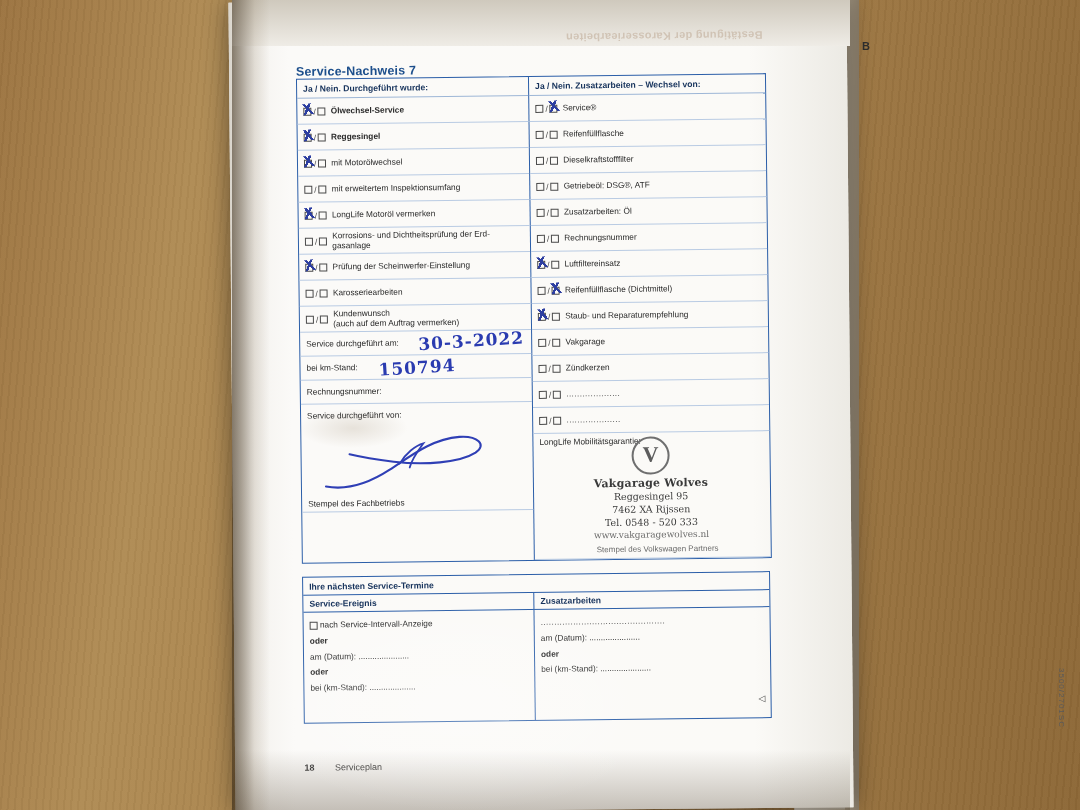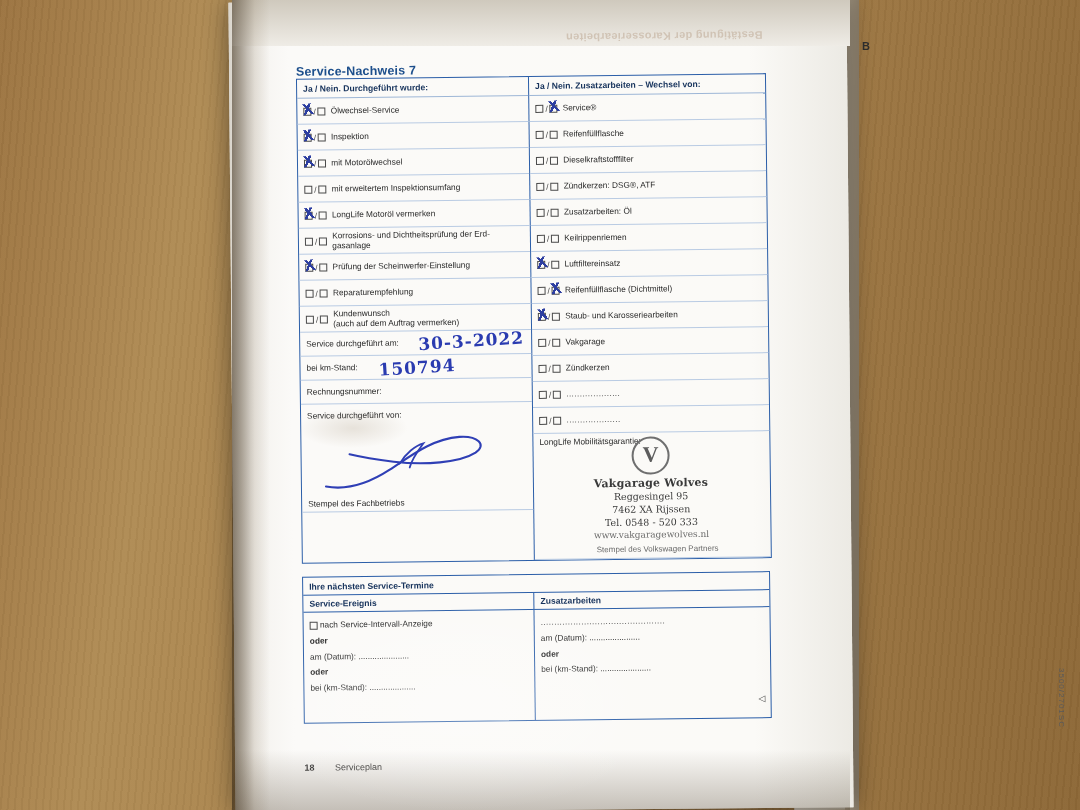--- a/index.html
+++ b/index.html
@@ -149,21 +149,21 @@
     min-height: 26px;
     border-bottom: 1px solid #b9cbe3;
     padding: 2px 5px 2px 6px;
     box-sizing: border-box;
   }
   .row:last-child { border-bottom: none; }
   .row .lbl {
     font-size: 8.3px;
     line-height: 1.15;
   }
-  .row .lbl.bold { font-weight: normal; }
+  .row .lbl.bold { font-weight: bold; }
   .boxes {
     flex: 0 0 auto;
     margin-right: 5px;
     white-space: nowrap;
     font-size: 8.3px;
     position: relative;
   }
   .bx {
     display: inline-block;
     width: 6px;
@@ -407,21 +407,21 @@
 
         <div class="left-col">
           <div class="sec-head">Ja / Nein. Durchgeführt wurde:</div>
 
           <div class="row">
             <span class="boxes"><span class="bx checked"></span><span class="sl">/</span><span class="bx"></span></span>
             <span class="lbl bold">Ölwechsel-Service</span>
           </div>
           <div class="row">
             <span class="boxes"><span class="bx checked"></span><span class="sl">/</span><span class="bx"></span></span>
-            <span class="lbl bold">Inspektion</span>
+            <span class="lbl bold">Reggesingel</span>
           </div>
           <div class="row">
             <span class="boxes"><span class="bx checked"></span><span class="sl">/</span><span class="bx"></span></span>
             <span class="lbl">mit Motorölwechsel</span>
           </div>
           <div class="row">
             <span class="boxes"><span class="bx"></span><span class="sl">/</span><span class="bx"></span></span>
             <span class="lbl">mit erweitertem Inspektionsumfang</span>
           </div>
           <div class="row">
@@ -432,21 +432,21 @@
             <span class="boxes"><span class="bx"></span><span class="sl">/</span><span class="bx"></span></span>
             <span class="lbl" style="white-space:pre-line">Korrosions- und Dichtheitsprüfung der Erd-
 gasanlage</span>
           </div>
           <div class="row">
             <span class="boxes"><span class="bx checked"></span><span class="sl">/</span><span class="bx"></span></span>
             <span class="lbl">Prüfung der Scheinwerfer-Einstellung</span>
           </div>
           <div class="row">
             <span class="boxes"><span class="bx"></span><span class="sl">/</span><span class="bx"></span></span>
-            <span class="lbl">Reparaturempfehlung</span>
+            <span class="lbl">Karosseriearbeiten</span>
           </div>
           <div class="row">
             <span class="boxes"><span class="bx"></span><span class="sl">/</span><span class="bx"></span></span>
             <span class="lbl" style="white-space:pre-line">Kundenwunsch
 (auch auf dem Auftrag vermerken)</span>
           </div>
 
           <div class="field-row">
             <span>Service durchgeführt am:</span>
             <span class="hand hand-date">30-3-2022</span>
@@ -478,41 +478,41 @@
           <div class="row">
             <span class="boxes"><span class="bx"></span><span class="sl">/</span><span class="bx"></span></span>
             <span class="lbl">Reifenfüllflasche</span>
           </div>
           <div class="row">
             <span class="boxes"><span class="bx"></span><span class="sl">/</span><span class="bx"></span></span>
             <span class="lbl">Dieselkraftstofffilter</span>
           </div>
           <div class="row">
             <span class="boxes"><span class="bx"></span><span class="sl">/</span><span class="bx"></span></span>
-            <span class="lbl">Zündkerzen: DSG®, ATF</span>
+            <span class="lbl">Getriebeöl: DSG®, ATF</span>
           </div>
           <div class="row">
             <span class="boxes"><span class="bx"></span><span class="sl">/</span><span class="bx"></span></span>
             <span class="lbl">Zusatzarbeiten: Öl</span>
           </div>
           <div class="row">
             <span class="boxes"><span class="bx"></span><span class="sl">/</span><span class="bx"></span></span>
-            <span class="lbl">Keilrippenriemen</span>
+            <span class="lbl">Rechnungsnummer</span>
           </div>
           <div class="row">
             <span class="boxes"><span class="bx checked"></span><span class="sl">/</span><span class="bx"></span></span>
             <span class="lbl">Luftfiltereinsatz</span>
           </div>
           <div class="row">
             <span class="boxes"><span class="bx"></span><span class="sl">/</span><span class="bx checked"></span></span>
             <span class="lbl">Reifenfüllflasche (Dichtmittel)</span>
           </div>
           <div class="row">
             <span class="boxes"><span class="bx checked"></span><span class="sl">/</span><span class="bx"></span></span>
-            <span class="lbl">Staub- und Karosseriearbeiten</span>
+            <span class="lbl">Staub- und Reparaturempfehlung</span>
           </div>
           <div class="row">
             <span class="boxes"><span class="bx"></span><span class="sl">/</span><span class="bx"></span></span>
             <span class="lbl">Vakgarage</span>
           </div>
           <div class="row">
             <span class="boxes"><span class="bx"></span><span class="sl">/</span><span class="bx"></span></span>
             <span class="lbl">Zündkerzen</span>
           </div>
           <div class="row">

